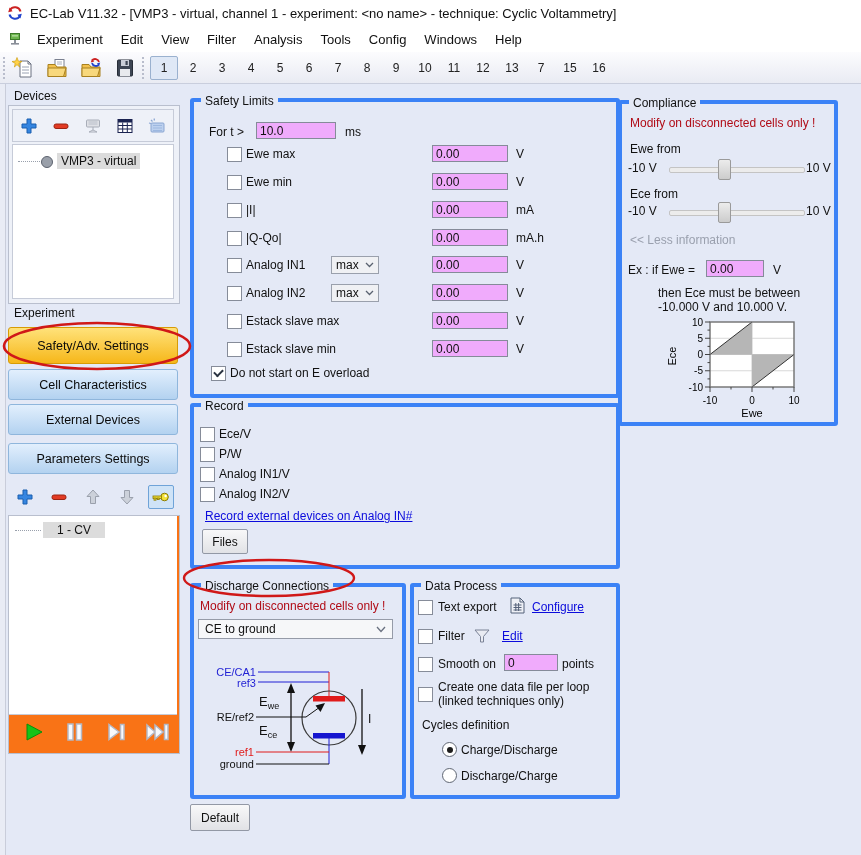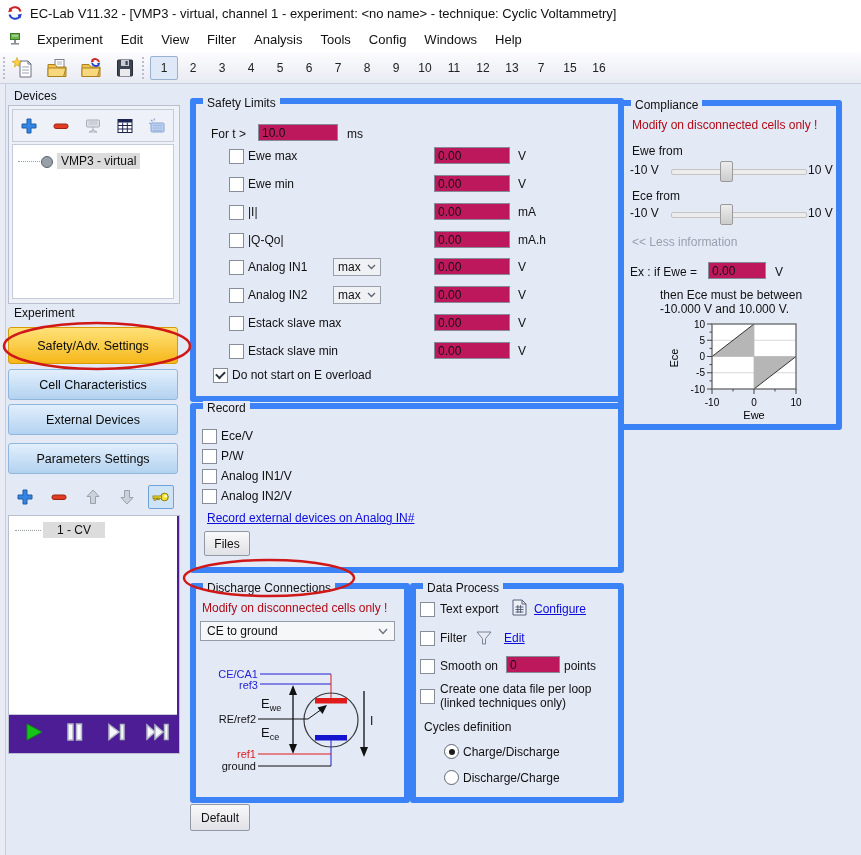--- a/index.html
+++ b/index.html
@@ -11,27 +11,27 @@
   .menubar{position:absolute;left:0;top:26px;width:861px;height:26px;background:#ffffff;display:flex;align-items:center;padding-left:6px;box-sizing:border-box}
   .menu-item{display:inline-block;padding:4px 9px;font-size:13px;color:#111}
   .toolbar{position:absolute;left:0;top:52px;width:861px;height:32px;background:linear-gradient(#fcfcfe,#e9ebf3);border-bottom:1px solid #c9cedd;box-sizing:border-box}
   .gripper{position:absolute;top:5px;width:0;height:22px;border-left:2px dotted #b9bdcc}
   .tbtn{width:27px;height:26px;display:inline-flex;align-items:center;justify-content:center}
   .chan{width:28px;height:24px;display:inline-flex;align-items:center;justify-content:center;font-size:12px;color:#222}
   .chan.active{background:#dfe8f6;border:1px solid #9ab1cf;border-radius:2px;box-sizing:border-box}
   .left-strip{position:absolute;left:0;top:84px;width:5px;height:771px;background:#e9ecf5;border-right:1px solid #c9cdda}
   .panel{position:absolute;border:1px solid #b9bfce;background:#eef1f8}
   .white{background:#ffffff}
-  .grp{position:absolute;border:6px solid #3b82f6;border-radius:3px}
+  .grp{position:absolute;border:4px solid #3b82f6;border-radius:3px}
   .grp-title{position:absolute;top:-8px;left:7px;background:#e4e9f6;padding:0 4px;white-space:nowrap;line-height:14px}
   .cb{position:absolute;width:13px;height:13px;background:#fff;border:1px solid #868c99;box-sizing:content-box}
   .cb.checked::after{content:"";position:absolute;left:2px;top:2px;width:7px;height:4px;border-left:2px solid #2a3340;border-bottom:2px solid #2a3340;transform:rotate(-45deg)}
   .radio{position:absolute;width:13px;height:13px;border-radius:50%;background:#fff;border:1px solid #5f6673}
   .radio.sel::after{content:"";position:absolute;left:3.5px;top:3.5px;width:6px;height:6px;border-radius:50%;background:#1c1c1c}
-  .field{position:absolute;background:#be185d;border:1px solid #858b99;height:17px;box-sizing:border-box;display:flex;align-items:center;padding:0 3px;font-size:12px}
+  .field{position:absolute;background:#f0abfc;border:1px solid #858b99;height:17px;box-sizing:border-box;display:flex;align-items:center;padding:0 3px;font-size:12px}
   .link{color:#0b0bdc;text-decoration:underline;cursor:pointer}
   .warn{color:#b00b16}
   .gray{color:#9aa0ae}
   .btn{position:absolute;display:flex;align-items:center;justify-content:center;background:linear-gradient(#f8f8f9,#e1e2e6);border:1px solid #9298a5;border-radius:2px;font-size:12px}
   .side-btn{position:absolute;left:8px;width:170px;display:flex;align-items:center;justify-content:center;font-size:12.5px;color:#0a0a0a;background:linear-gradient(#e2effd,#b3d2f0);border:1px solid #8fb6dc;border-radius:3px;box-sizing:border-box}
   .side-btn.active{background:linear-gradient(#ffe27a,#f6b71a);border-color:#d79b06;font-weight:normal}
   .mini-select{position:absolute;height:18px;background:#f0f1f4;border:1px solid #9aa0ac;display:flex;align-items:center;justify-content:space-between;padding:0 4px;box-sizing:border-box}
   .combo{position:absolute;background:#f6f7f9;border:1px solid #959ba8;display:flex;align-items:center;justify-content:space-between;padding:0 6px;box-sizing:border-box}
   .tree-label{background:#dcdcdc;padding:1px 4px;white-space:nowrap}
   .dotted{position:absolute;border-top:1px dotted #99a0ac}
@@ -223,21 +223,21 @@
       <svg width="20" height="20" viewBox="0 0 20 20">
           <circle cx="13.5" cy="10" r="3.8" fill="#f3e23a" stroke="#8a7a00"></circle>
           <circle cx="14.6" cy="9" r="1.2" fill="#fff"></circle>
           <rect x="2" y="9" width="8.5" height="2.4" fill="#f3e23a" stroke="#8a7a00" stroke-width="0.8"></rect>
           <rect x="3" y="11" width="2" height="2.2" fill="#f3e23a" stroke="#8a7a00" stroke-width="0.8"></rect>
           <rect x="6.2" y="11" width="2" height="1.6" fill="#f3e23a" stroke="#8a7a00" stroke-width="0.8"></rect>
         </svg>
     </span>
   </div>
 
-  <div class="panel" style="left:8px;top:515px;width:170px;height:237px;background:#4c1d95">
+  <div class="panel" style="left:8px;top:515px;width:170px;height:237px;background:#f97316">
     <div class="abs white" style="left:0;top:0;width:168px;height:198px;border-bottom:1px solid #c6cbd8">
       <div class="abs" style="left:0;top:6px;width:166px;height:16px">
         <span class="dotted" style="left:6px;top:8px;width:26px"></span>
         <span class="tree-label abs" style="left:34px;top:0;padding-left:14px;padding-right:14px">1 - CV</span>
       </div>
     </div>
     <div class="abs" style="left:0;top:199px;width:168px;height:37px;display:flex;align-items:center;justify-content:space-around;padding:0 4px">
       <span>
         <svg width="24" height="24" viewBox="0 0 24 24">
             <polygon points="5,4 20,12 5,20" fill="#17c317" stroke="#0d8c0d"></polygon>

